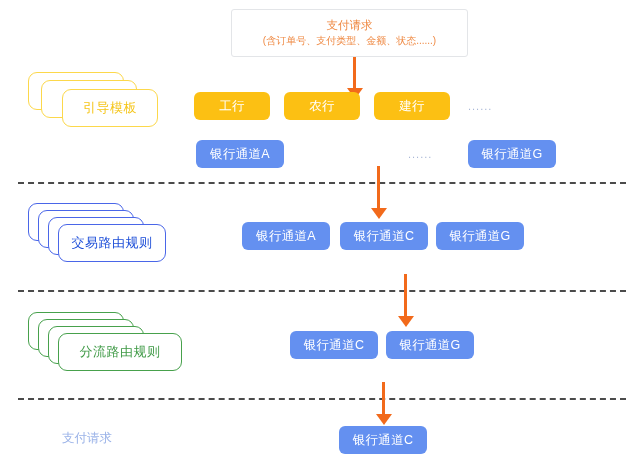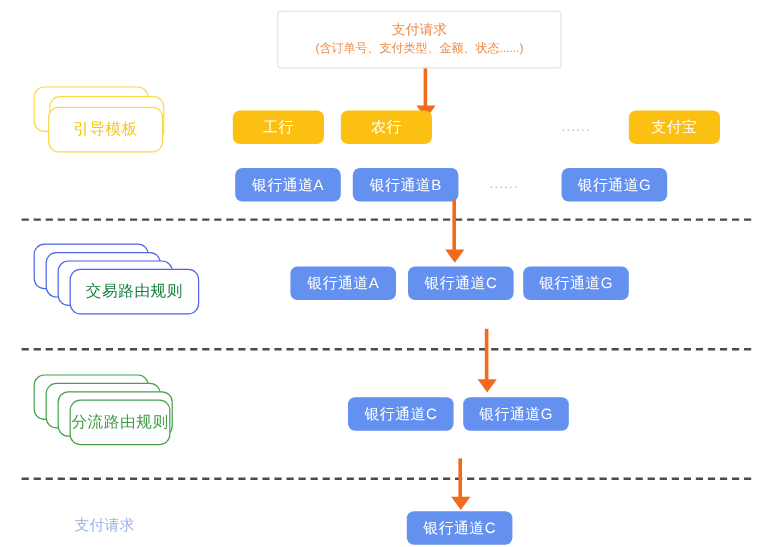--- a/index.html
+++ b/index.html
@@ -34,21 +34,21 @@
   }
   .stack .card.top{
     display:flex;align-items:center;justify-content:center;
     font-size:13px;white-space:nowrap;letter-spacing:.5px;
   }
   
   .stack-yellow .card{border-color:#fcd84b;}
   .stack-yellow .card.top{color:#f5c518;}
   
   .stack-blue .card{border-color:#4a66e8;}
-  .stack-blue .card.top{color:#15803d;font-family:Liberation Mono, monospace;}
+  .stack-blue .card.top{color:#1d4ed8;font-family:Liberation Mono, monospace;}
   
   .stack-green .card{border-color:#47a14c;}
   .stack-green .card.top{color:#3f9a46;}
 
   
   .pill{
     position:absolute;box-sizing:border-box;
     height:28px;border-radius:6px;
     display:flex;align-items:center;justify-content:center;
     color:#ffffff;font-size:12.5px;white-space:nowrap;
@@ -92,41 +92,38 @@
     <div class="request-title">支付请求</div>
     <div class="request-sub">(含订单号、支付类型、金额、状态......)</div>
   </div>
 
   <div class="vline" style="left:353px;top:57px;height:36px;"></div>
   <div class="arrow-head" style="left:347px;top:88px;"></div>
 
   <div class="stack stack-yellow" style="left:28px;top:72px;width:130px;height:62px;">
     <div class="card" style="left:0px;top:0px;"></div>
     <div class="card" style="left:13px;top:8px;"></div>
-    <div class="card top" style="left:12px;top:17px;">
+    <div class="card top" style="left:34px;top:17px;">
       <span>引导模板</span>
     </div>
   </div>
 
   <div class="pill pill-yellow" style="left:284px;top:92px;width:76px;">
     <span>农行</span>
   </div>
   <div class="pill pill-yellow" style="left:194px;top:92px;width:76px;">
     <span>工行</span>
   </div>
+  <div class="pill pill-yellow" style="left:374px;top:92px;width:76px;">
+    <span>建行</span>
+  </div>
   <div class="dots" style="left:468px;top:100px;">......</div>
-  <div class="pill pill-yellow" style="left:524px;top:92px;width:76px;">
-    <span>支付宝</span>
-  </div>
 
   <div class="pill pill-blue" style="left:196px;top:140px;width:88px;">
     <span>银行通道A</span>
-  </div>
-  <div class="pill pill-blue" style="left:294px;top:140px;width:88px;">
-    <span>银行通道B</span>
   </div>
   <div class="dots" style="left:408px;top:148px;">......</div>
   <div class="pill pill-blue" style="left:468px;top:140px;width:88px;">
     <span>银行通道G</span>
   </div>
 
   <div class="divider" style="top:182px;"></div>
 
   <div class="vline" style="left:377px;top:166px;height:48px;"></div>
   <div class="arrow-head" style="left:371px;top:208px;"></div>
@@ -152,21 +149,21 @@
 
   <div class="divider" style="top:290px;"></div>
 
   <div class="vline" style="left:404px;top:274px;height:48px;"></div>
   <div class="arrow-head" style="left:398px;top:316px;"></div>
 
   <div class="stack stack-green" style="left:28px;top:312px;width:145px;height:72px;">
     <div class="card" style="left:0px;top:0px;"></div>
     <div class="card" style="left:10px;top:7px;"></div>
     <div class="card" style="left:20px;top:14px;"></div>
-    <div class="card top" style="left:30px;top:21px;width:84px;">
+    <div class="card top" style="left:30px;top:21px;width:124px;">
       <span>分流路由规则</span>
     </div>
   </div>
 
   <div class="pill pill-blue" style="left:290px;top:331px;width:88px;">
     <span>银行通道C</span>
   </div>
   <div class="pill pill-blue" style="left:386px;top:331px;width:88px;">
     <span>银行通道G</span>
   </div>

